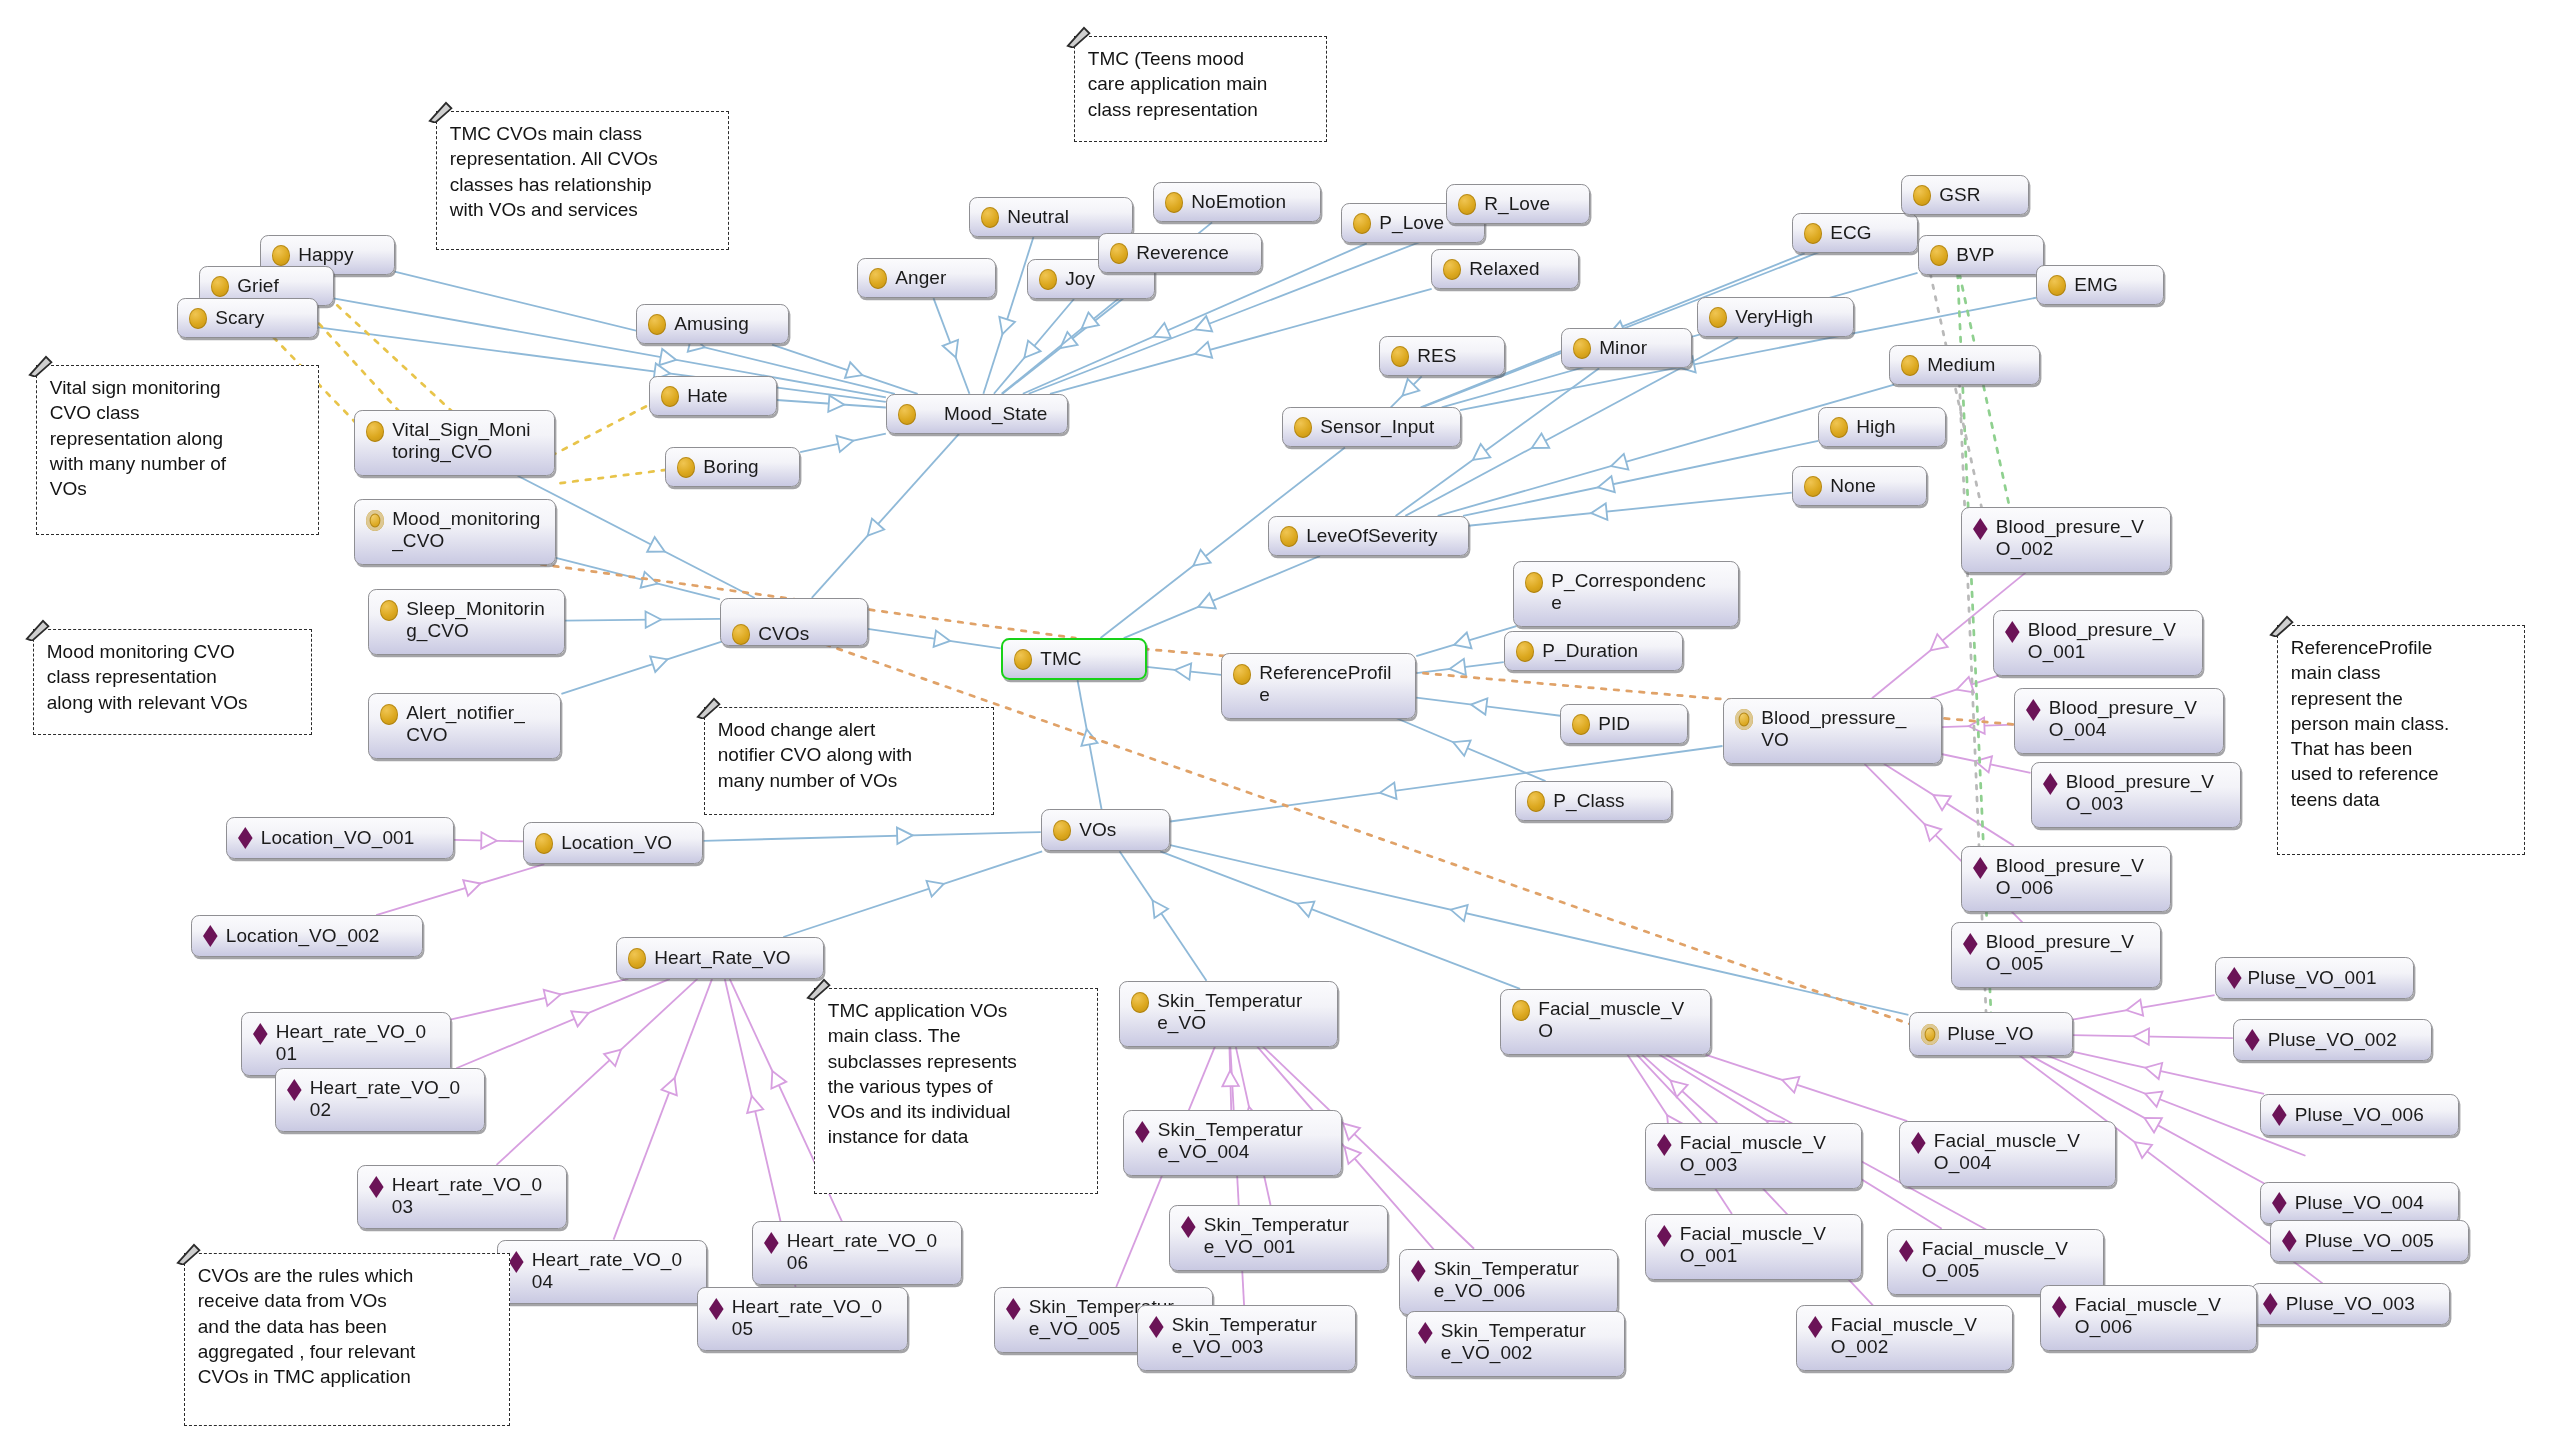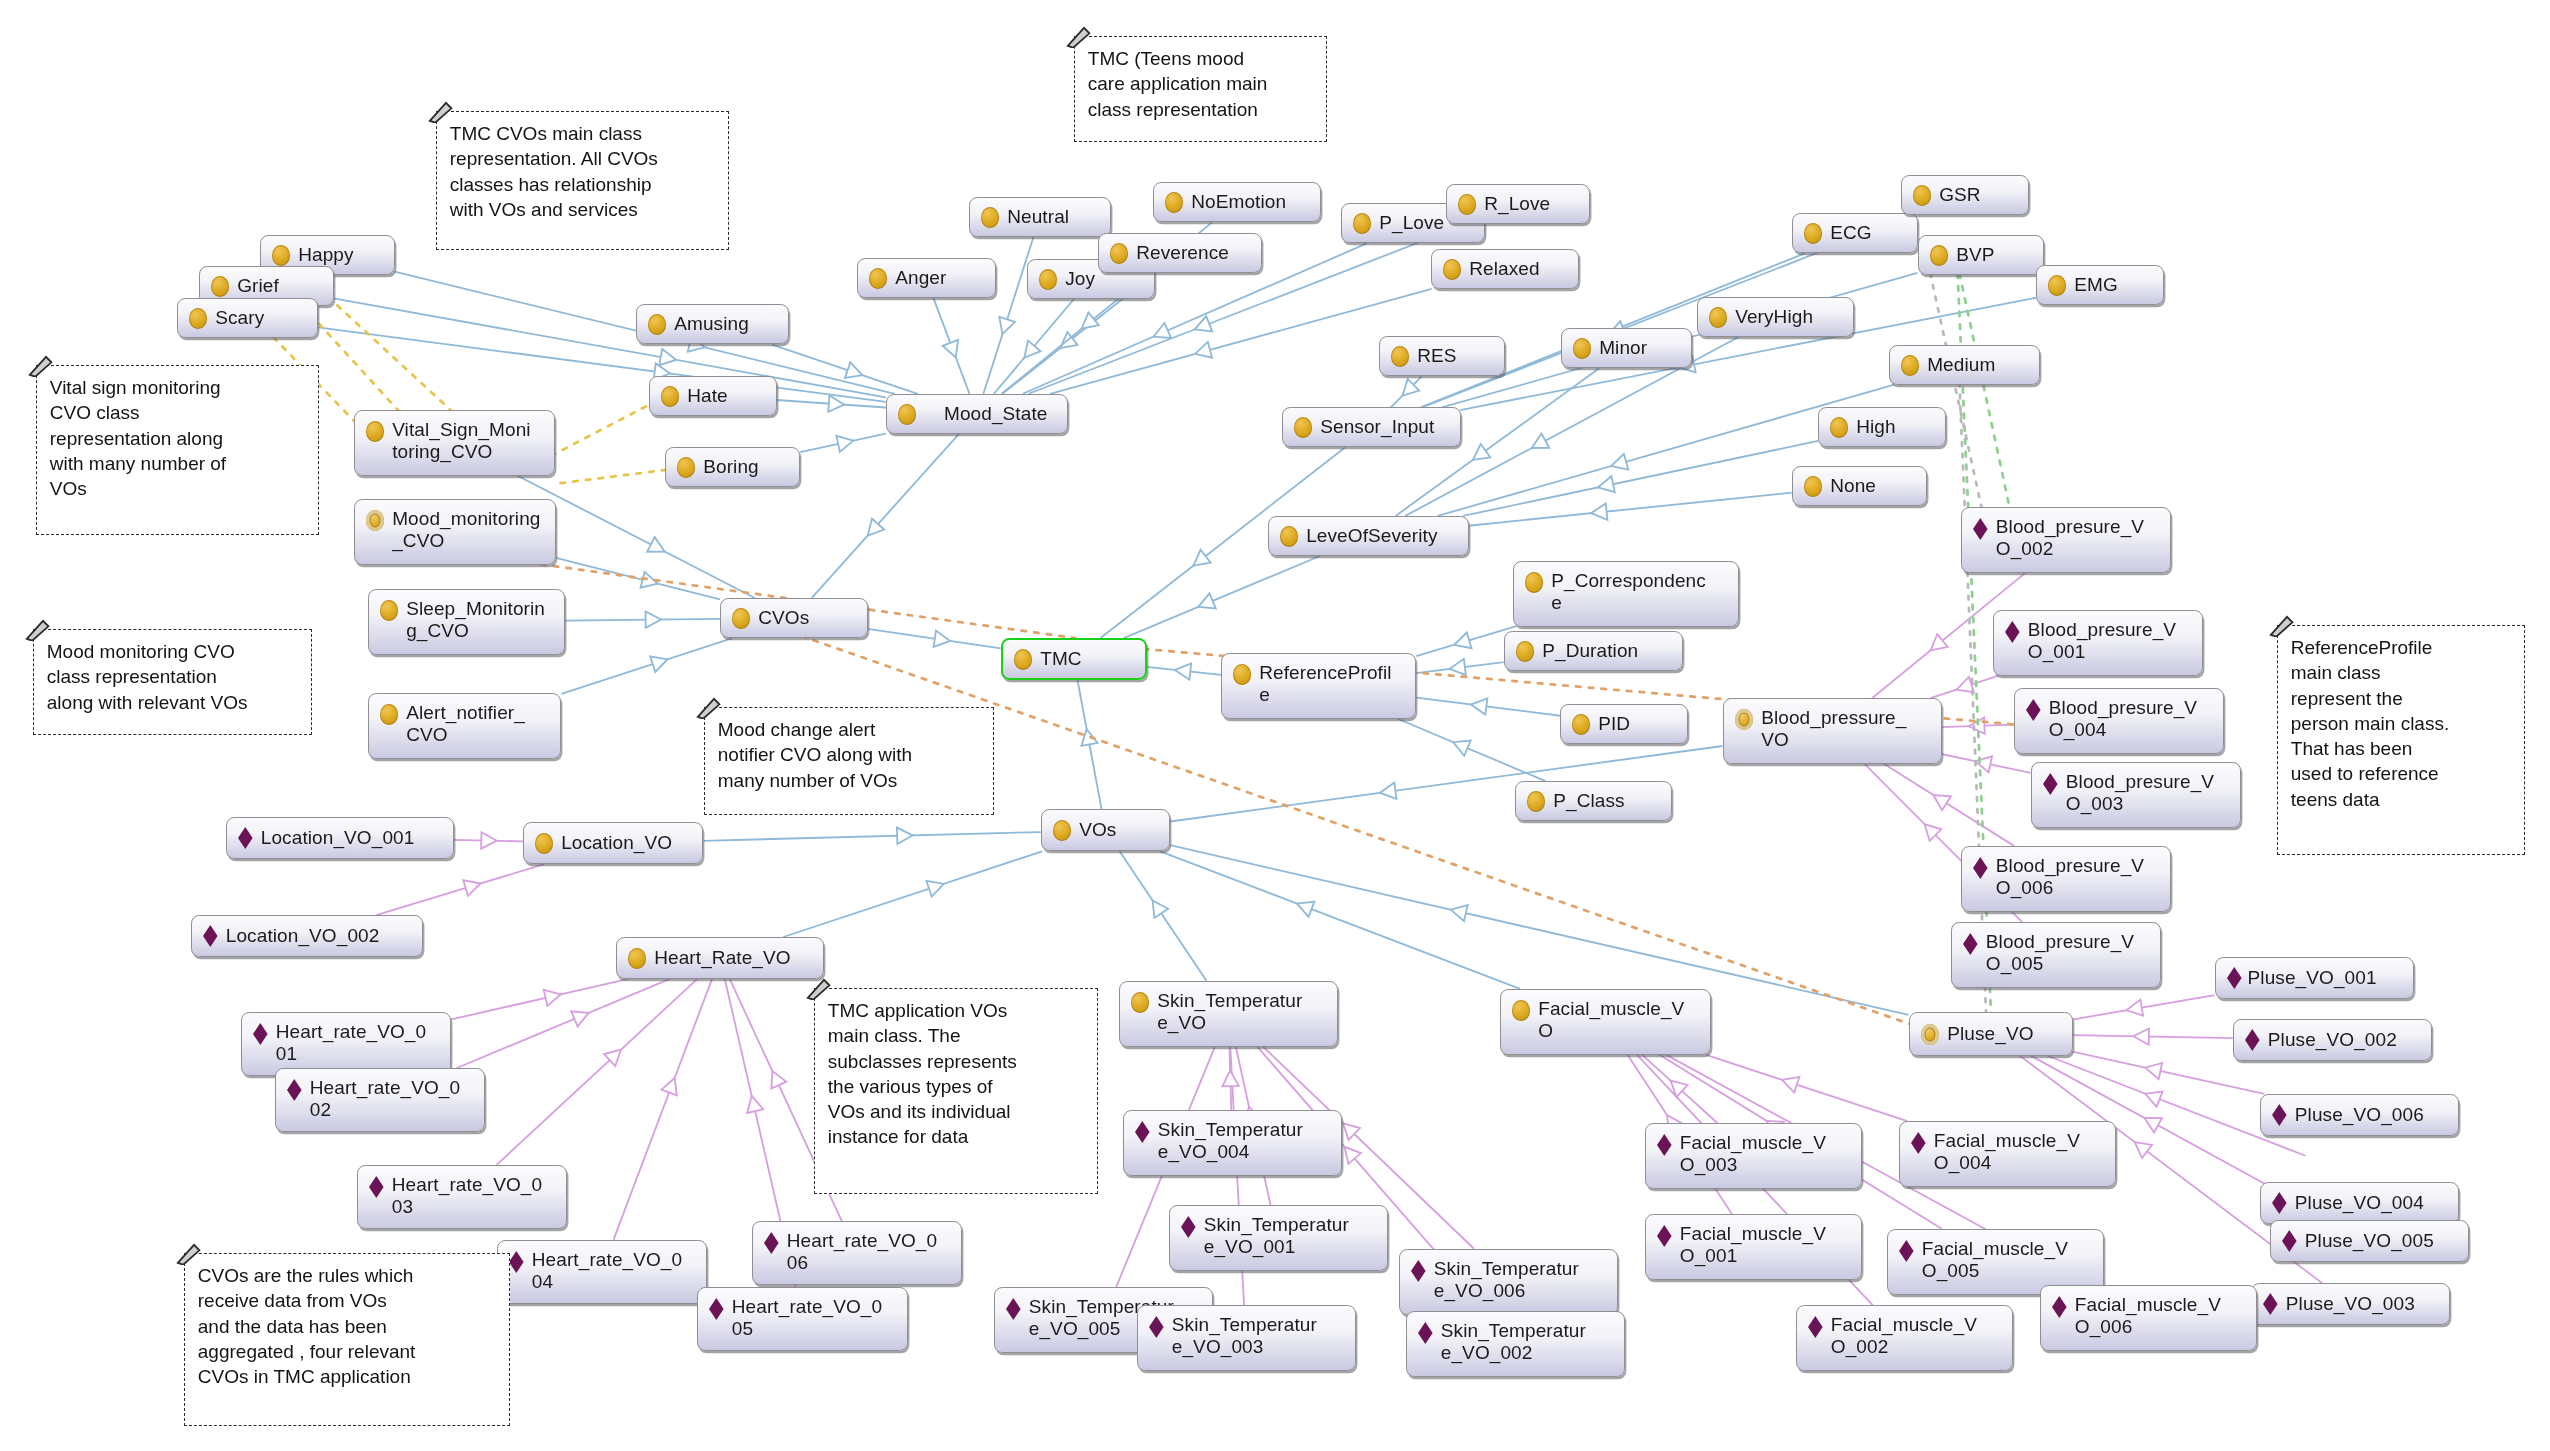--- a/index.html
+++ b/index.html
@@ -414,21 +414,21 @@
         <span class="lbl">Hate</span>
       </div>
       <div class="node" style="left: 665px; top: 447px; width: 135px; height: 40px;">
         <span class="ic cls"></span>
         <span class="lbl">Boring</span>
       </div>
       <div class="node" style="left: 857px; top: 258px; width: 139px; height: 40px;">
         <span class="ic cls"></span>
         <span class="lbl">Anger</span>
       </div>
-      <div class="node" style="left: 969px; top: 197px; width: 142px; height: 40px;">
+      <div class="node" style="left: 969px; top: 197px; width: 164px; height: 40px;">
         <span class="ic cls"></span>
         <span class="lbl">Neutral</span>
       </div>
       <div class="node" style="left: 1027px; top: 259px; width: 128px; height: 40px;">
         <span class="ic cls"></span>
         <span class="lbl">Joy</span>
       </div>
       <div class="node" style="left: 1098px; top: 233px; width: 164px; height: 40px;">
         <span class="ic cls"></span>
         <span class="lbl">Reverence</span>
@@ -514,21 +514,21 @@
       <div class="node two-line" style="left: 368px; top: 589px; width: 197px; height: 66px;">
         <span class="ic cls"></span>
         <span class="lbl">Sleep_Monitorin
 g_CVO</span>
       </div>
       <div class="node two-line" style="left: 368px; top: 693px; width: 193px; height: 66px;">
         <span class="ic cls"></span>
         <span class="lbl">Alert_notifier_
 CVO</span>
       </div>
-      <div class="node" style="left: 720px; top: 598px; width: 148px; height: 40px;">
+      <div class="node" style="left: 720px; top: 598px; width: 148px; height: 48px; align-items: flex-end;">
         <span class="ic cls"></span>
         <span class="lbl">CVOs</span>
       </div>
       <div class="node selected" style="left: 1001px; top: 638px; width: 146px; height: 42px;">
         <span class="ic cls"></span>
         <span class="lbl">TMC</span>
       </div>
       <div class="node two-line" style="left: 1221px; top: 653px; width: 195px; height: 66px;">
         <span class="ic cls"></span>
         <span class="lbl">ReferenceProfil

